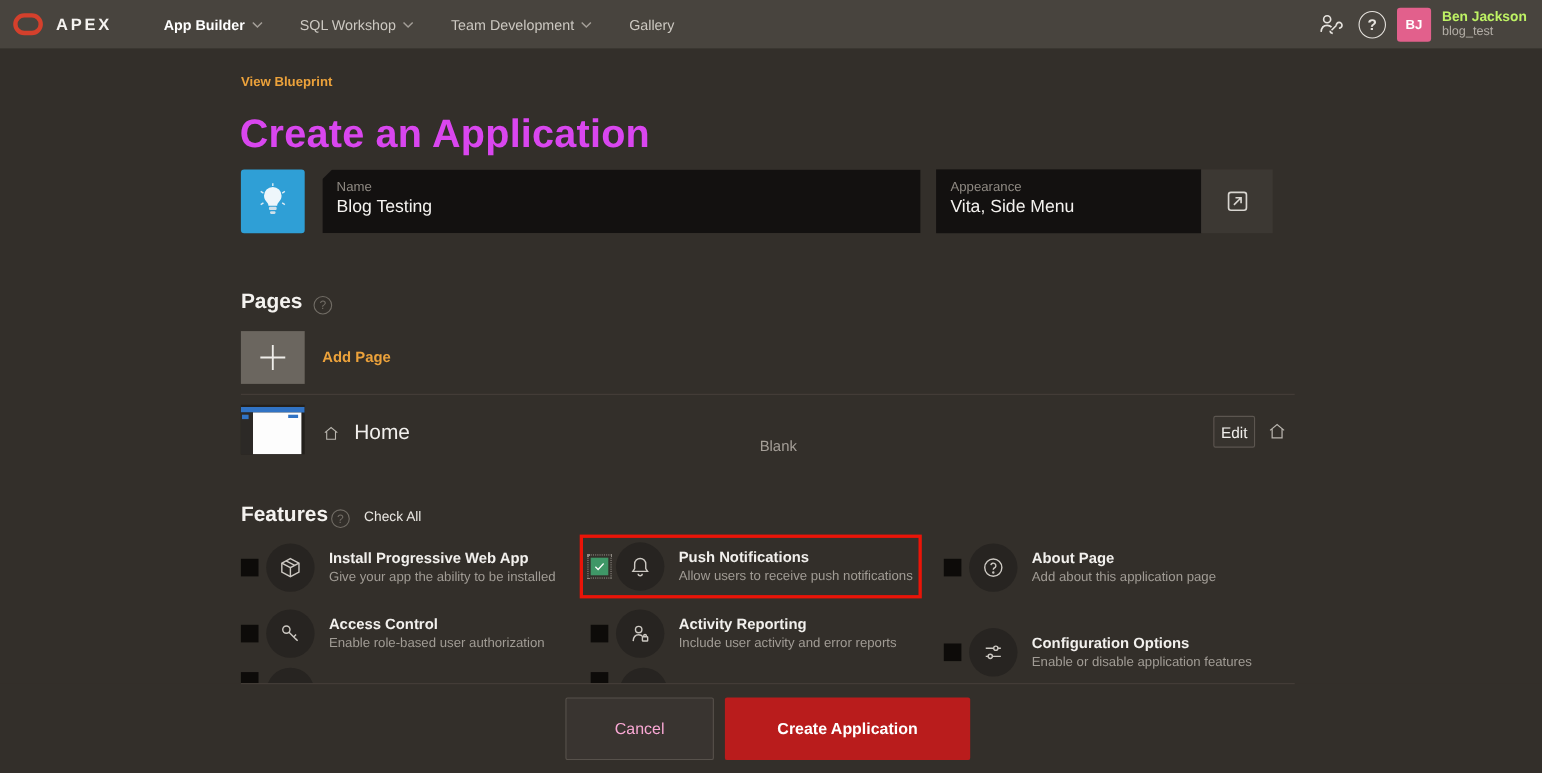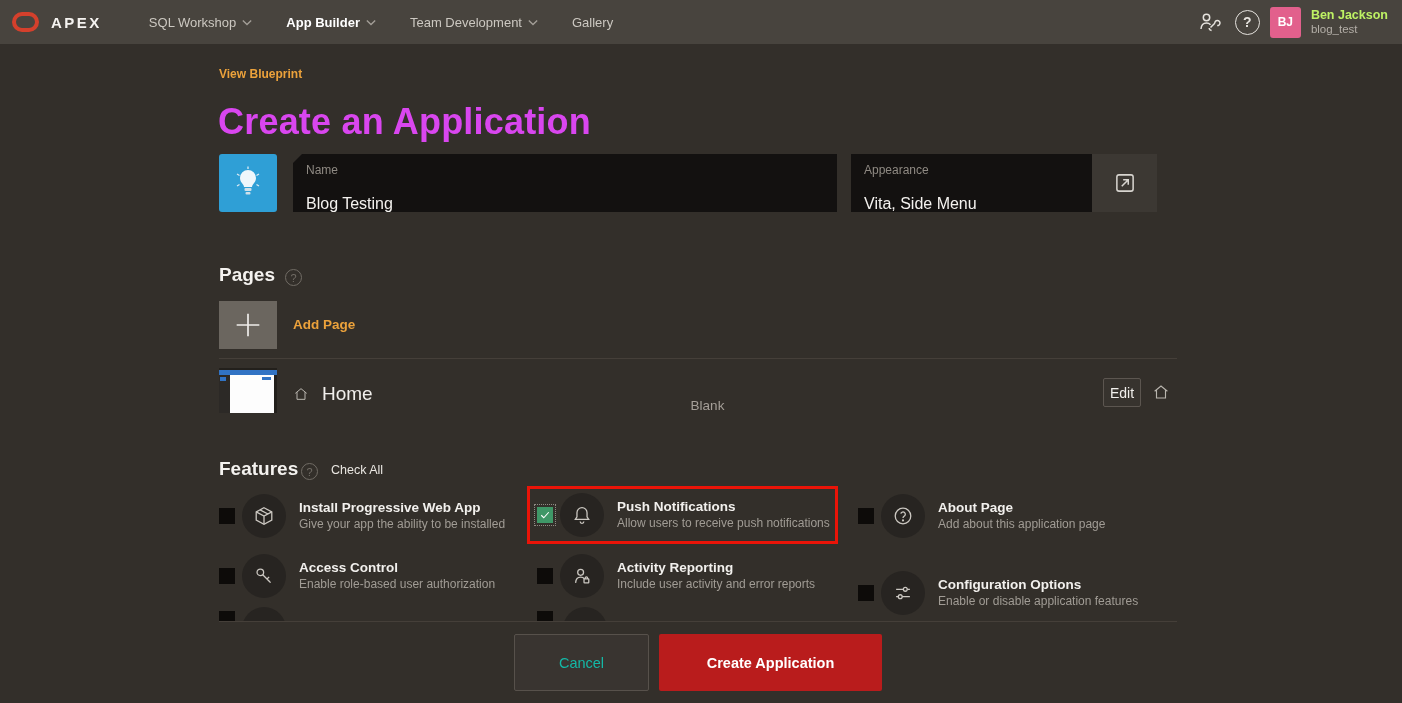--- a/index.html
+++ b/index.html
@@ -62,21 +62,21 @@
     display:flex; align-items:center; justify-content:center;
   }
   .field {
     position:absolute; top:0; height:58px; background:#131110;
     padding:9px 12px 0 13px; cursor:text;
     clip-path:polygon(9px 0, 100% 0, 100% 100%, 0 100%, 0 9px);
   }
   .field-name { left:74px; width:544px; }
   .field-appearance { left:632px; width:241px; clip-path:none; cursor:pointer; }
   .field-label { color:#8f8a83; font-size:12px; }
-  .field-value { color:#f4f2ef; font-size:16px; margin-top:18px; }
+  .field-value { color:#f4f2ef; font-size:16px; margin-top:3px; }
   .appearance-btn {
     position:absolute; left:873px; top:0; width:65px; height:58px;
     background:#3c3833; display:flex; align-items:center; justify-content:center;
     cursor:pointer;
   }
   .appearance-btn svg { stroke:#d8d5d0; fill:none; stroke-width:1.4; }
 
   
   .section-heading { position:absolute; color:#f4f2ef; font-size:19px; font-weight:bold; }
   .mini-help {
@@ -158,43 +158,43 @@
     position:absolute; left:0; top:621px; width:1402px; height:82px;
     background:#332f2a; z-index:20;
   }
   .footer-divider { position:absolute; left:219px; top:0; width:958px; height:1px; background:#453f39; }
   .btn {
     position:absolute; top:13px; height:57px; border-radius:2px;
     display:flex; align-items:center; justify-content:center;
     font-size:14.5px; cursor:pointer; font-family:"Liberation Sans", sans-serif;
   }
   .btn-cancel {
-    left:514px; width:135px; background:#393430; border:1px solid #57514b; color:#14b8a6;
+    left:514px; width:135px; background:#393430; border:1px solid #57514b; color:#f9a8d4;
   }
   .btn-create {
     left:659px; width:223px; background:#b91c1c; border:none; color:#ffffff; font-weight:bold;
   }
 </style>
 </head>
 <body>
 
 <div class="canvas">
 
   <header class="topnav">
     <div class="logo-ring"></div>
     <div class="brand">APEX</div>
 
+    <div class="nav-item active">
+      <span>App Builder</span>
+      <svg class="nav-chevron" viewBox="0 0 12 8">
+          <path d="M1 1.5 L6 6.5 L11 1.5"></path>
+        </svg>
+    </div>
     <div class="nav-item">
       <span>SQL Workshop</span>
-      <svg class="nav-chevron" viewBox="0 0 12 8">
-          <path d="M1 1.5 L6 6.5 L11 1.5"></path>
-        </svg>
-    </div>
-    <div class="nav-item active">
-      <span>App Builder</span>
       <svg class="nav-chevron" viewBox="0 0 12 8">
           <path d="M1 1.5 L6 6.5 L11 1.5"></path>
         </svg>
     </div>
     <div class="nav-item">
       <span>Team Development</span>
       <svg class="nav-chevron" viewBox="0 0 12 8">
           <path d="M1 1.5 L6 6.5 L11 1.5"></path>
         </svg>
     </div>

